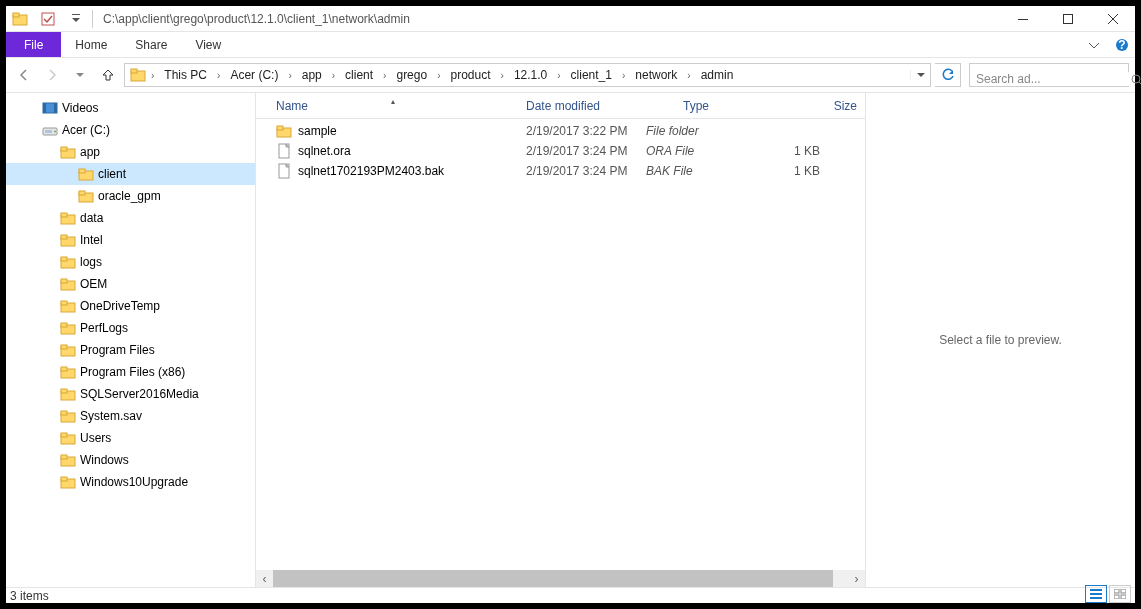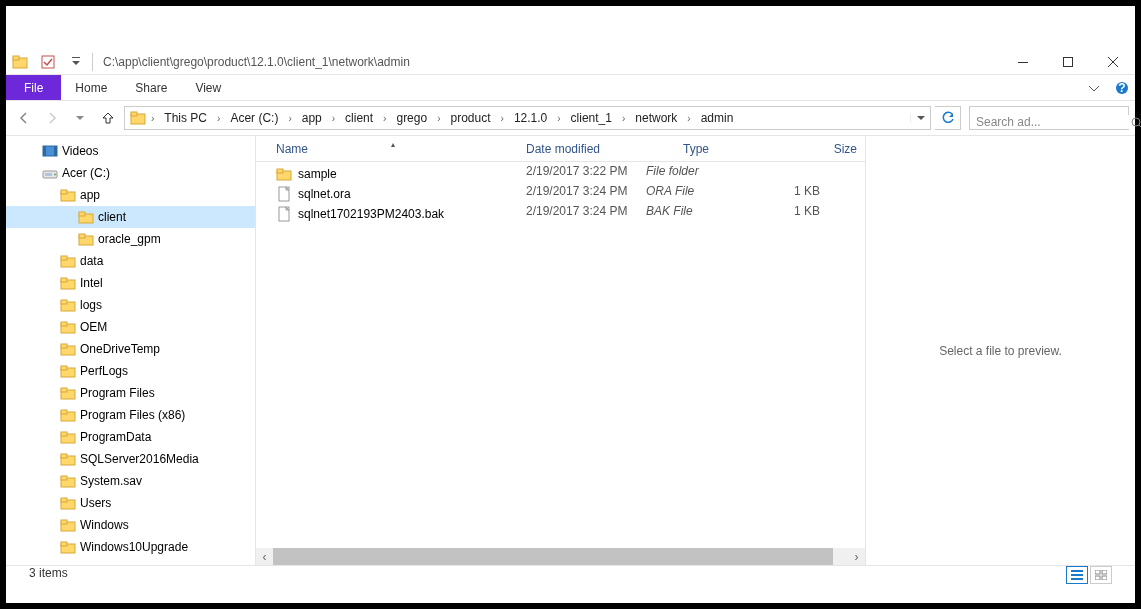--- a/index.html
+++ b/index.html
@@ -1,19 +1,19 @@
 <!DOCTYPE html>
 <html><head>
 <meta charset="utf-8">
 <style>
   * { box-sizing: border-box; margin: 0; padding: 0; font-family: "Segoe UI", Tahoma, sans-serif; font-size: 12px; }
   body { background: #000; display: flex; align-items: flex-start; justify-content: center; }
   .window { width: 1141px; height: 609px; background: #fff; border: 6px solid #000; display: flex; flex-direction: column; }
   
-  .titlebar { height: 26px; background: #fff; display: flex; align-items: center; border-bottom: 1px solid #e5e5e5; margin-top: 43px; }
+  .titlebar { height: 26px; background: #fff; display: flex; align-items: center; border-bottom: 1px solid #e5e5e5; }
   .titlebar .ticon { width: 20px; height: 20px; margin-left: 4px; display:flex; align-items:center; justify-content:center; }
   .titlebar .qat { display:flex; align-items:center; gap:4px; margin-left:4px;}
   .titlebar .sep { width:1px; height:18px; background:#ccc; margin:0 6px;}
   .titlebar .title { color:#555; margin-left:4px; flex:0 0 auto;}
   .titlebar .spacer { flex:1 1 auto; }
   .winbtn { width:45px; height:26px; display:flex; align-items:center; justify-content:center; color:#333;}
   
   .ribbon { height: 26px; display:flex; align-items:stretch; border-bottom:1px solid #e5e5e5;}
   .ribbon .tab { padding: 0 14px; display:flex; align-items:center; color:#333;}
   .ribbon .tab.file { background:#6d28d9; color:#fff; padding:0 18px;}
@@ -48,34 +48,34 @@
   
   .main { flex:1 1 auto; display:flex; flex-direction:column; min-width:0;}
   .cols { height:26px; display:flex; align-items:center; border-bottom:1px solid #e5e5e5; color:#33558b; padding-left:12px;}
   .col { padding:0 8px; position:relative;}
   .col.name{ width:250px;}
   .col.date{ width:120px;}
   .col.type{ width:120px;margin-left:37px;}
   .col.size{ width:70px; text-align:right;}
   .col .sort{ position:absolute; left:50%; top:-2px; transform:translateX(-50%); font-size:8px; color:#555;}
   .rows { flex:1 1 auto; overflow:auto; padding-top:2px;}
-  .row { display:flex; height:20px; padding-left:12px;}
+  .row { display:flex; align-items:center; height:20px; padding-left:12px;}
   .row .c{ padding:0 8px;}
   .row .c.name{ width:250px; display:flex; align-items:center; gap:6px;}
   .row .c.date{ width:120px; color:#555;}
   .row .c.type{ width:120px; color:#555;font-style:italic;}
   .row .c.size{ width:70px; text-align:right; color:#555;}
   .hscroll{ height:17px; background:#f0f0f0; display:flex; align-items:center;}
   .hscroll .arrow{ width:17px; height:17px; background:#f0f0f0; display:flex; align-items:center; justify-content:center; color:#666;}
   .hscroll .thumb{ height:17px; background:#c2c2c2; margin-left:0; width:560px;}
   .hscroll .track{ flex:1; height:17px; background:#f0f0f0;}
   
   .preview { width:270px; border-left:1px solid #e5e5e5; display:flex; align-items:center; justify-content:center; color:#666; text-align:center; padding:10px;}
   
-  .status { height:38px; border-top:1px solid #e5e5e5; display:flex; align-items:flex-start; padding:0 23px; font-size:12px; color:#333;}
+  .status { height:16px; border-top:1px solid #e5e5e5; display:flex; align-items:flex-end; padding:0 4px; font-size:12px; color:#333;}
   .status .spacer{flex:1;}
   .viewbtn { width:22px; height:18px; border:1px solid #ccc; margin-left:2px; display:flex; align-items:center; justify-content:center;}
   .viewbtn.active{ border-color:#1979ca; color:#1979ca;}
   
   svg{ display:block;}
 </style>
 </head>
 <body>
 
 <div class="window">
@@ -341,30 +341,20 @@
         </div>
         <div class="node">
           <span class="indent" style="width:54px"></span>
           <span class="foldericon">
             <svg width="16" height="16">
               <rect x="1" y="5" width="14" height="9" fill="#ffd76b" stroke="#d9a836"></rect>
               <rect x="1" y="3" width="6" height="4" fill="#ffd76b" stroke="#d9a836"></rect>
             </svg>
           </span>
           <span class="label">Program Files (x86)</span>
-        </div>
-        <div class="node">
-          <span class="indent" style="width:54px"></span>
-          <span class="foldericon">
-            <svg width="16" height="16">
-              <rect x="1" y="5" width="14" height="9" fill="#ffd76b" stroke="#d9a836"></rect>
-              <rect x="1" y="3" width="6" height="4" fill="#ffd76b" stroke="#d9a836"></rect>
-            </svg>
-          </span>
-          <span class="label">ProgramData</span>
         </div>
         <div class="node">
           <span class="indent" style="width:54px"></span>
           <span class="foldericon">
             <svg width="16" height="16">
               <rect x="1" y="5" width="14" height="9" fill="#ffd76b" stroke="#d9a836"></rect>
               <rect x="1" y="3" width="6" height="4" fill="#ffd76b" stroke="#d9a836"></rect>
             </svg>
           </span>
           <span class="label">SQLServer2016Media</span>

